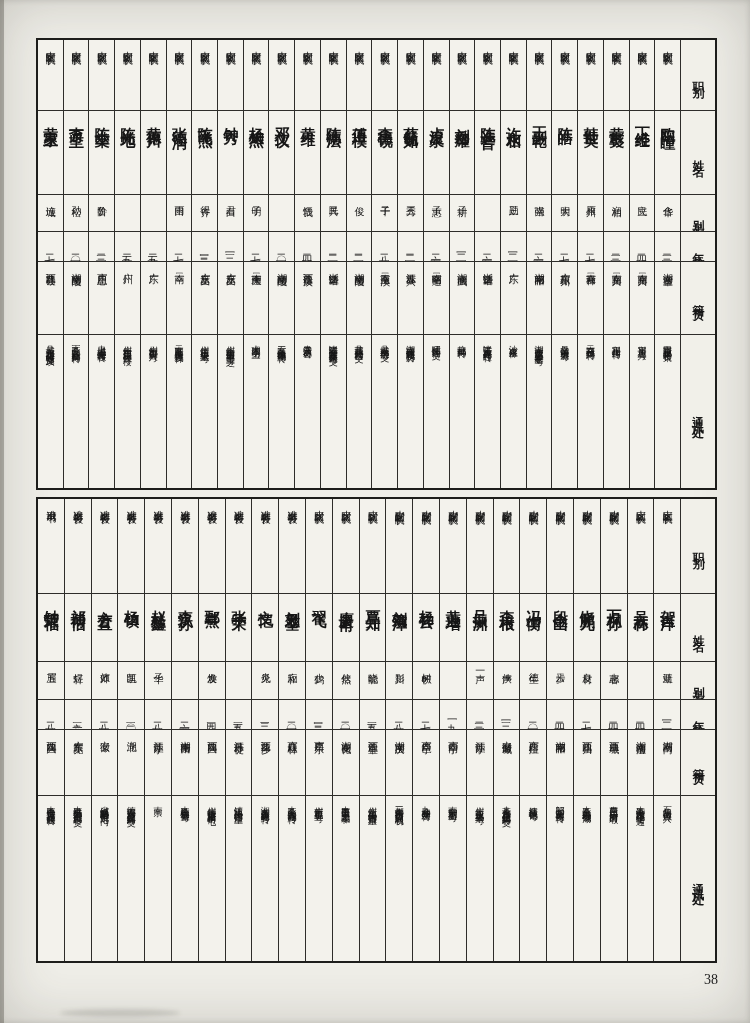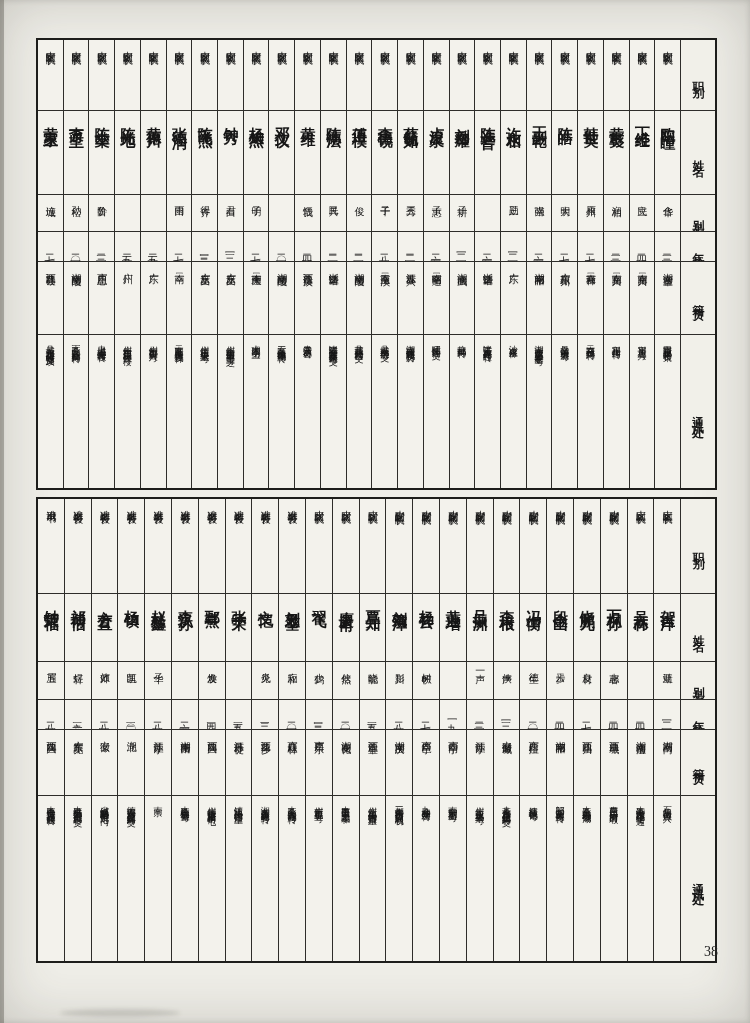--- a/index.html
+++ b/index.html
@@ -41,21 +41,21 @@
   }
   .cell.rank{height:var(--h-rank);font-size:10px;letter-spacing:1px;padding-top:3px;}
   .cell.name{height:var(--h-name);font-size:15px;font-weight:bold;letter-spacing:3px;padding-top:4px;}
   .cell.alias{height:var(--h-alias);font-size:10px;letter-spacing:1px;padding-top:3px;}
   .cell.age{height:var(--h-age);font-size:10.5px;align-items:center;letter-spacing:1px;}
   .cell.origin{height:var(--h-origin);font-size:10px;letter-spacing:1px;padding-top:3px;}
   .cell.address{height:var(--h-address);font-size:9px;line-height:12px;letter-spacing:1px;padding-top:3px;}
   .header-col .cell{align-items:center;}
   .header-col .vtext{font-size:12px;font-weight:bold;letter-spacing:5px;}
   .page-number{
-    position:absolute;top:944px;right:32px;
+    position:absolute;top:972px;right:32px;
     font-family:"Liberation Serif",serif;
     font-size:14px;color:#222;
   }
   .smudge{position:absolute;left:60px;bottom:6px;width:120px;height:8px;background:rgba(40,38,34,.15);border-radius:50%;filter:blur(2px);}
 </style>
 </head>
 <body>
 
 <div class="page">
   <div class="edge-strip"></div>

